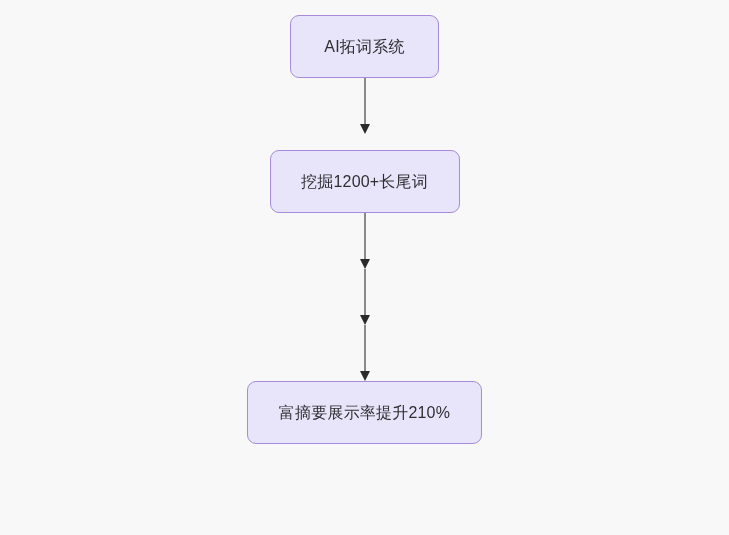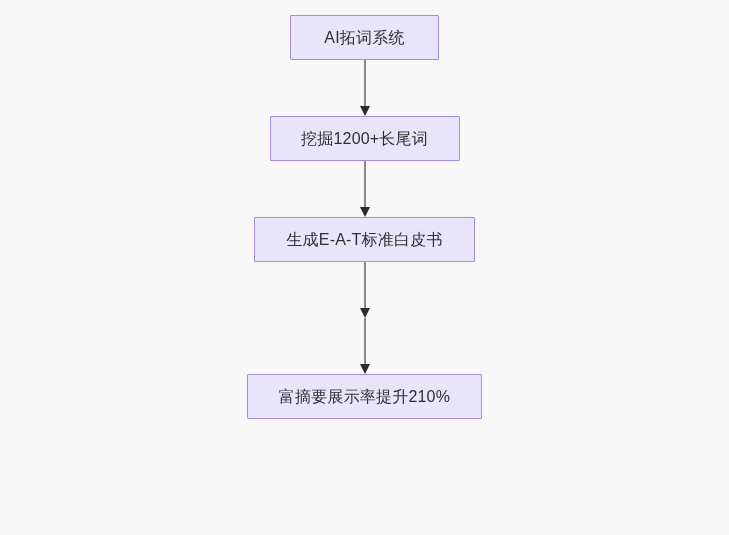--- a/index.html
+++ b/index.html
@@ -20,40 +20,40 @@
     height: 535px;
     display: flex;
     flex-direction: column;
     align-items: center;
   }
 
   .node {
     box-sizing: border-box;
     background: #e8e4fa;
     border: 1.4px solid #a78bda;
-    border-radius: 1px;
+    border-radius: 9px;
     display: flex;
     align-items: center;
     justify-content: center;
-    height: 45px;
+    height: 63px;
     position: relative;
     z-index: 2;
   }
 
   .node-label {
     color: #2f2f33;
     font-size: 16px;
     line-height: 1;
     letter-spacing: 0.2px;
     white-space: nowrap;
   }
 
   
   .node-1 { width: 149px; margin-top: 15px; }
-  .node-2 { width: 190px; }
+  .node-2 { width: 190px; margin-top: 16px; }
   .node-3 { width: 221px; }
   .node-4 { width: 214px; }
   .node-5 { width: 235px; text-align: right; }
 
   
   .connector {
     width: 24px;
     height: 56px;
     position: relative;
     z-index: 1;
@@ -96,23 +96,20 @@
 
   <div class="node node-2">
     <span class="node-label">挖掘1200+长尾词</span>
   </div>
 
   <div class="connector">
     <div class="stem"></div>
     <div class="head"></div>
   </div>
 
-  <div class="node node-3">
-    <span class="node-label">生成E-A-T标准白皮书</span>
-  </div>
 
   <div class="connector">
     <div class="stem"></div>
     <div class="head"></div>
   </div>
 
 
   <div class="connector">
     <div class="stem"></div>
     <div class="head"></div>

